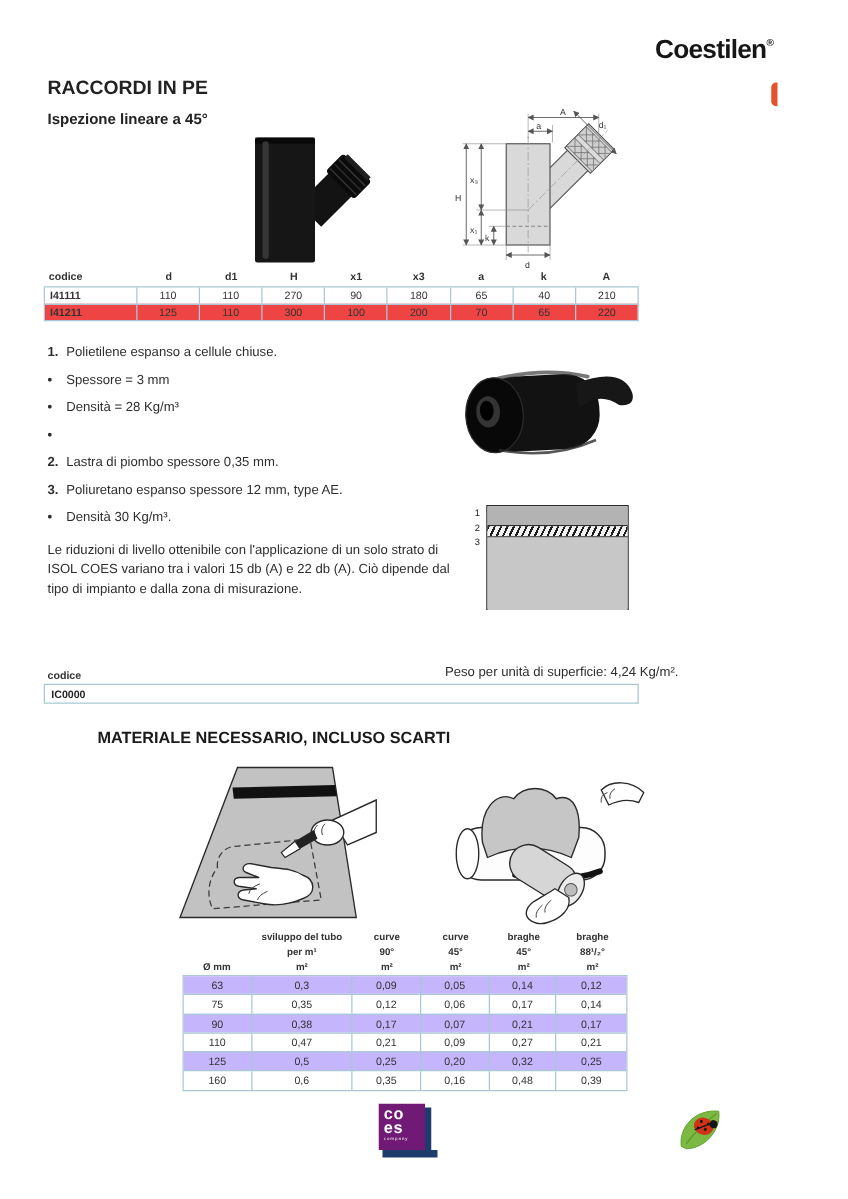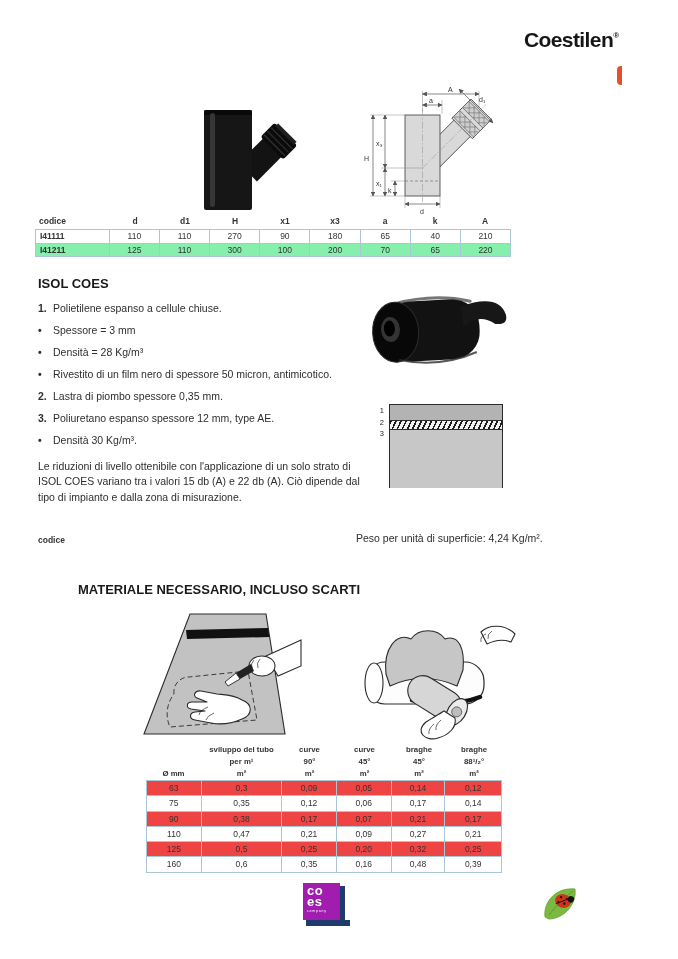--- a/index.html
+++ b/index.html
@@ -28,21 +28,21 @@
   .illus1{position:absolute;left:138px;top:604px;}
   .illus2{position:absolute;left:352px;top:612px;}
   svg text{font-family:"Liberation Sans",sans-serif;}
 
   
   .table1{position:absolute;left:35px;top:216px;width:476px;}
   .t-hrow{display:flex;height:13px;font-size:8.5px;font-weight:bold;color:#333;}
   .t-body{border:1px solid #a9c7d4;}
   .t-row{display:flex;height:12.5px;line-height:12.5px;font-size:8.5px;color:#333;}
   .t-row + .t-row{border-top:1px solid #a9c7d4;}
-  .t-row.blue{background:#86efac;}
+  .t-row.blue{background:#ef4444;}
   .c-cod{width:75px;text-align:left;padding-left:4px;box-sizing:border-box;}
   .c-n{width:50px;text-align:center;}
   .t-row .c-cod{font-weight:bold;border-right:1px solid #a9c7d4;}
   .t-row .c-n{border-right:1px solid #a9c7d4;}
   .t-row .c-n:last-child{border-right:none;}
 
   
   .isol{position:absolute;left:38px;top:276px;width:326px;}
   .isol .sec-title{margin-bottom:11px;}
   .li{display:flex;margin-bottom:8.5px;font-size:10.5px;line-height:1.28;color:#2e2e2e;}
@@ -69,43 +69,47 @@
   .mat-title{position:absolute;left:38px;top:582px;margin-left:40px;}
 
   
   .table2{position:absolute;left:146px;top:744px;width:356px;}
   .t2-head{display:flex;font-size:7.8px;font-weight:bold;color:#333;}
   .t2-hc{display:flex;flex-direction:column;justify-content:flex-end;text-align:center;}
   .t2-hc span{display:block;line-height:12px;height:12px;}
   .t2-body{border:1px solid #a9c7d4;}
   .t2-row{display:flex;height:14.3px;line-height:14.3px;font-size:8.5px;color:#333;text-align:center;}
   .t2-row + .t2-row{border-top:1px solid #a9c7d4;}
-  .t2-row.blue{background:#ef4444;}
+  .t2-row.blue{background:#c4b5fd;}
   .t2-row div{border-right:1px solid #a9c7d4;box-sizing:border-box;}
   .t2-row div:last-child{border-right:none;}
   .w0{width:55px;} .w1{width:81px;} .w2{width:55px;} .w3{width:55px;} .w4{width:54px;} .w5{width:56px;}
 
   
   .coes{position:absolute;left:303px;top:883px;width:48px;height:45px;}
-  .coes-orange{position:absolute;left:0;top:0;width:37px;height:37px;background:#a21caf;
+  .coes-orange{position:absolute;left:0;top:0;width:37px;height:37px;background:#701a75;
                box-sizing:border-box;padding:2px 0 0 4px;color:#fff;}
   .coes-orange .big{font-size:13px;font-weight:bold;line-height:11px;letter-spacing:0.5px;}
   .coes-orange .small{font-size:3.5px;letter-spacing:0.8px;margin-top:2px;}
   .coes-side{position:absolute;left:37px;top:3px;width:5px;height:34px;background:#1d3c6b;}
   .coes-bottom{position:absolute;left:3px;top:37px;width:44px;height:6px;background:#1d3c6b;}
   .ladybug{position:absolute;left:541px;top:883px;}
 </style>
 </head>
 <body>
 
 <div class="page">
 
   <div class="brand"><span>Coestilen</span><sup>®</sup></div>
   <div class="page-badge">37</div>
 
+  <div class="title-block">
+    <div class="h1">RACCORDI IN PE</div>
+    <div class="h2">Ispezione lineare a 45°</div>
+  </div>
 
   <svg class="photo1" width="128" height="108" viewBox="0 0 128 108">
     <g transform="translate(80,62) rotate(-45)">
       <rect x="-6" y="-13" width="38" height="26" fill="#131313"></rect>
       <rect x="28" y="-16" width="20" height="32" rx="3" fill="#0b0b0b"></rect>
       <line x1="32" y1="-15" x2="32" y2="15" stroke="#333" stroke-width="1.2"></line>
       <line x1="37" y1="-15" x2="37" y2="15" stroke="#2d2d2d" stroke-width="1.2"></line>
       <line x1="42" y1="-15" x2="42" y2="15" stroke="#333" stroke-width="1.2"></line>
       <rect x="46" y="-13" width="4" height="26" fill="#1f1f1f"></rect>
     </g>
@@ -203,36 +207,34 @@
         <div class="c-n">100</div>
         <div class="c-n">200</div>
         <div class="c-n">70</div>
         <div class="c-n">65</div>
         <div class="c-n">220</div>
       </div>
     </div>
   </div>
 
   <div class="isol">
-    <div class="sec-title">ISOL COES</div>
     <div class="li">
         <span class="mk">1.</span>
         <span>Polietilene espanso a cellule chiuse.</span>
       </div>
     <div class="li">
         <span class="mk">•</span>
         <span>Spessore = 3 mm</span>
       </div>
     <div class="li">
         <span class="mk">•</span>
         <span>Densità = 28 Kg/m³</span>
       </div>
     <div class="li">
         <span class="mk">•</span>
-        <span>Rivestito di un film nero di spessore 50 micron, antimicotico.</span>
       </div>
     <div class="li">
         <span class="mk">2.</span>
         <span>Lastra di piombo spessore 0,35 mm.</span>
       </div>
     <div class="li">
         <span class="mk">3.</span>
         <span>Poliuretano espanso spessore 12 mm, type AE.</span>
       </div>
     <div class="li">
@@ -262,20 +264,21 @@
       <div class="lay1"></div>
       <div class="lay2"></div>
       <div class="lay3"></div>
     </div>
   </div>
 
   <div class="peso">Peso per unità di superficie: 4,24 Kg/m².</div>
 
   <div class="codtab">
     <div class="lab">codice</div>
+    <div class="box">IC0000</div>
   </div>
 
   <div class="sec-title mat-title">MATERIALE NECESSARIO, INCLUSO SCARTI</div>
 
   <svg class="illus1" width="165" height="142" viewBox="0 0 165 142">
     <path d="M52,10 L128,10 L147,130 L6,130 Z" fill="#c2c2c2" stroke="#2a2a2a" stroke-width="1.1"></path>
     <path d="M48,26 L130,24 L131.5,33 L49,35 Z" fill="#111"></path>
     <path d="M36,90 a15,15 0 0 1 15,-17 l59,-6 9,49 -87,7 a32,32 0 0 1 4,-33 z" fill="none" stroke="#3a3a3a" stroke-width="1" stroke-dasharray="5,3"></path>
 
     <path d="M104,96 c11,4 11,15 0,19 c-9,4 -21,6 -31,4 l-16,-3 c-6,-1 -6,-7 0,-8 l10,-1 -14,-2 c-5,-1 -5,-7 1,-7 l15,0 -10,-4 c-5,-2 -2,-8 4,-7 l16,3 c9,1 17,1 25,6 z" fill="#fff" stroke="#2a2a2a" stroke-width="1.1" stroke-linejoin="round"></path>

